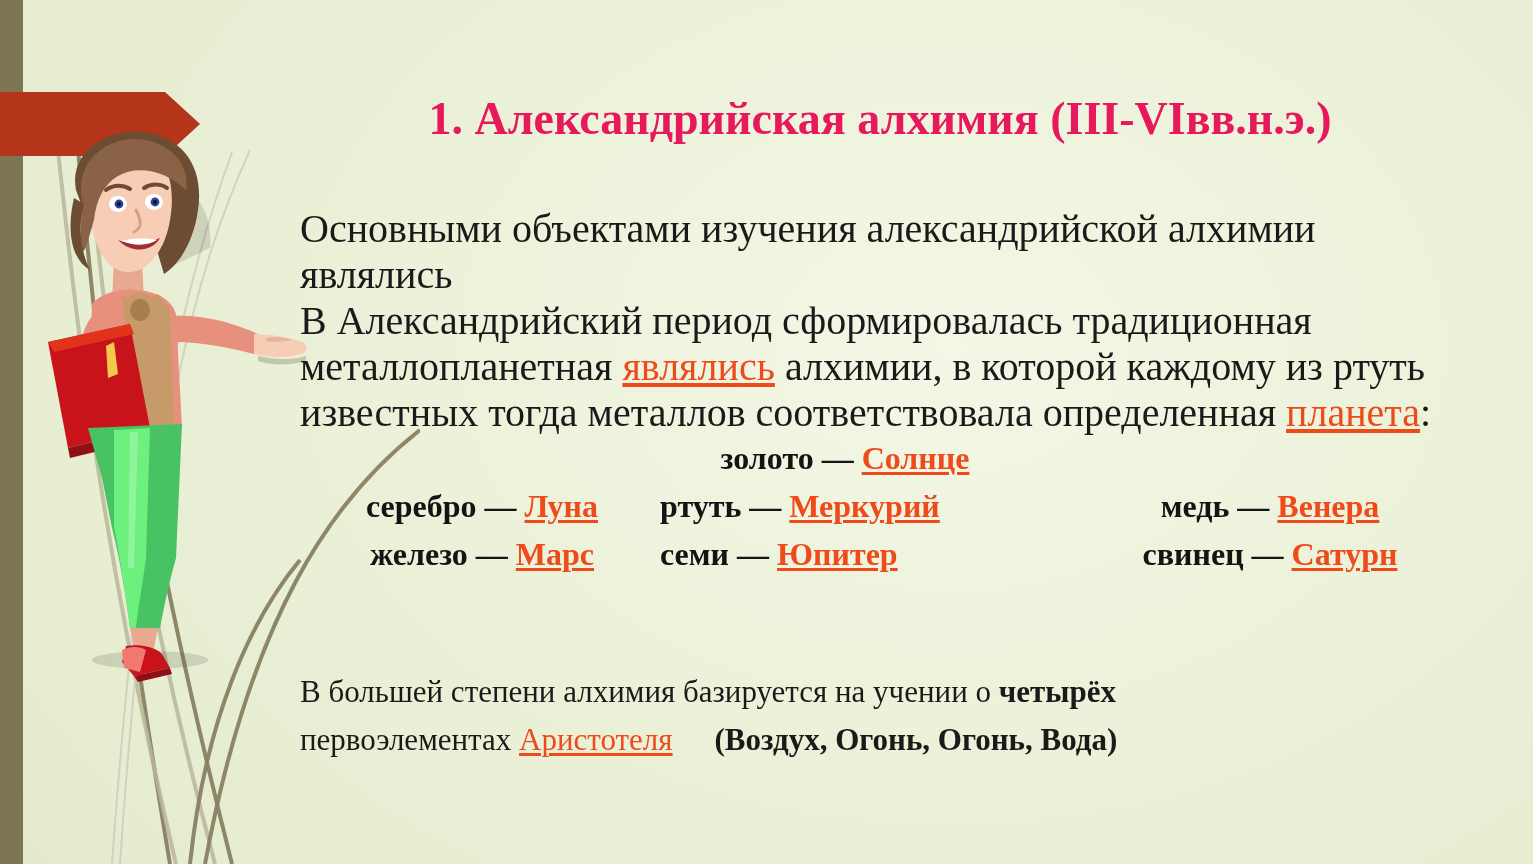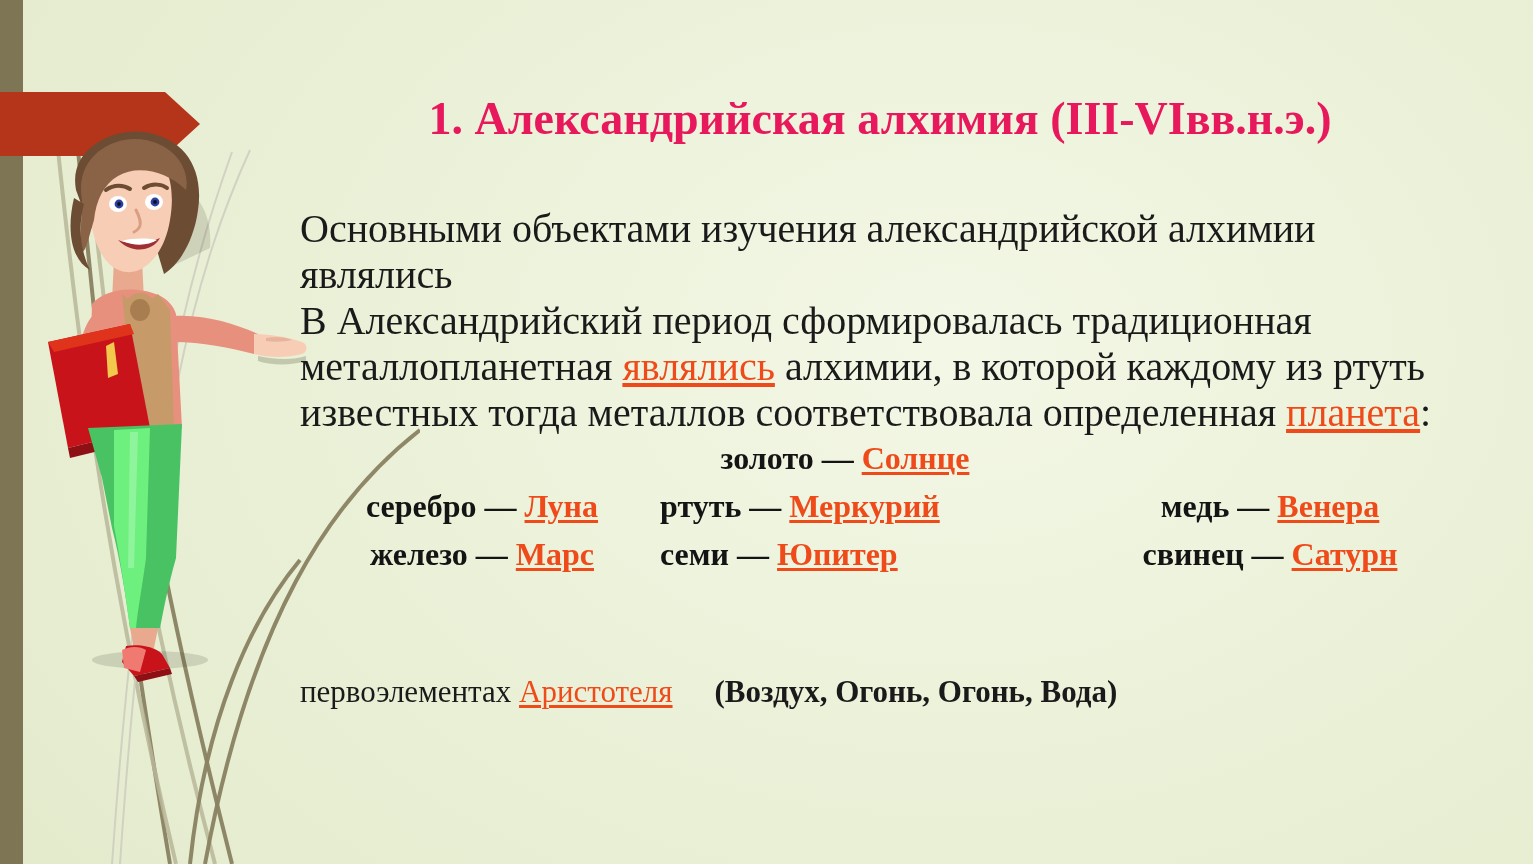--- a/index.html
+++ b/index.html
@@ -289,16 +289,17 @@
       </div>
       <div class="mcol mcol-3"><span>свинец</span>
         <span>—</span>
         <span class="planet">Сатурн</span>
       </div>
     </div>
 
   </div>
 
   <div class="bottom-block">
+    <p><span>В большей степени алхимия базируется на учении о </span><span class="b">четырёх</span></p>
     <p><span>первоэлементах </span><span class="hl-b">Аристотеля</span><span class="gap"></span><span class="b">(Воздух, Огонь, Огонь, Вода)</span></p>
   </div>
 
 </div>
 
 </body></html>

